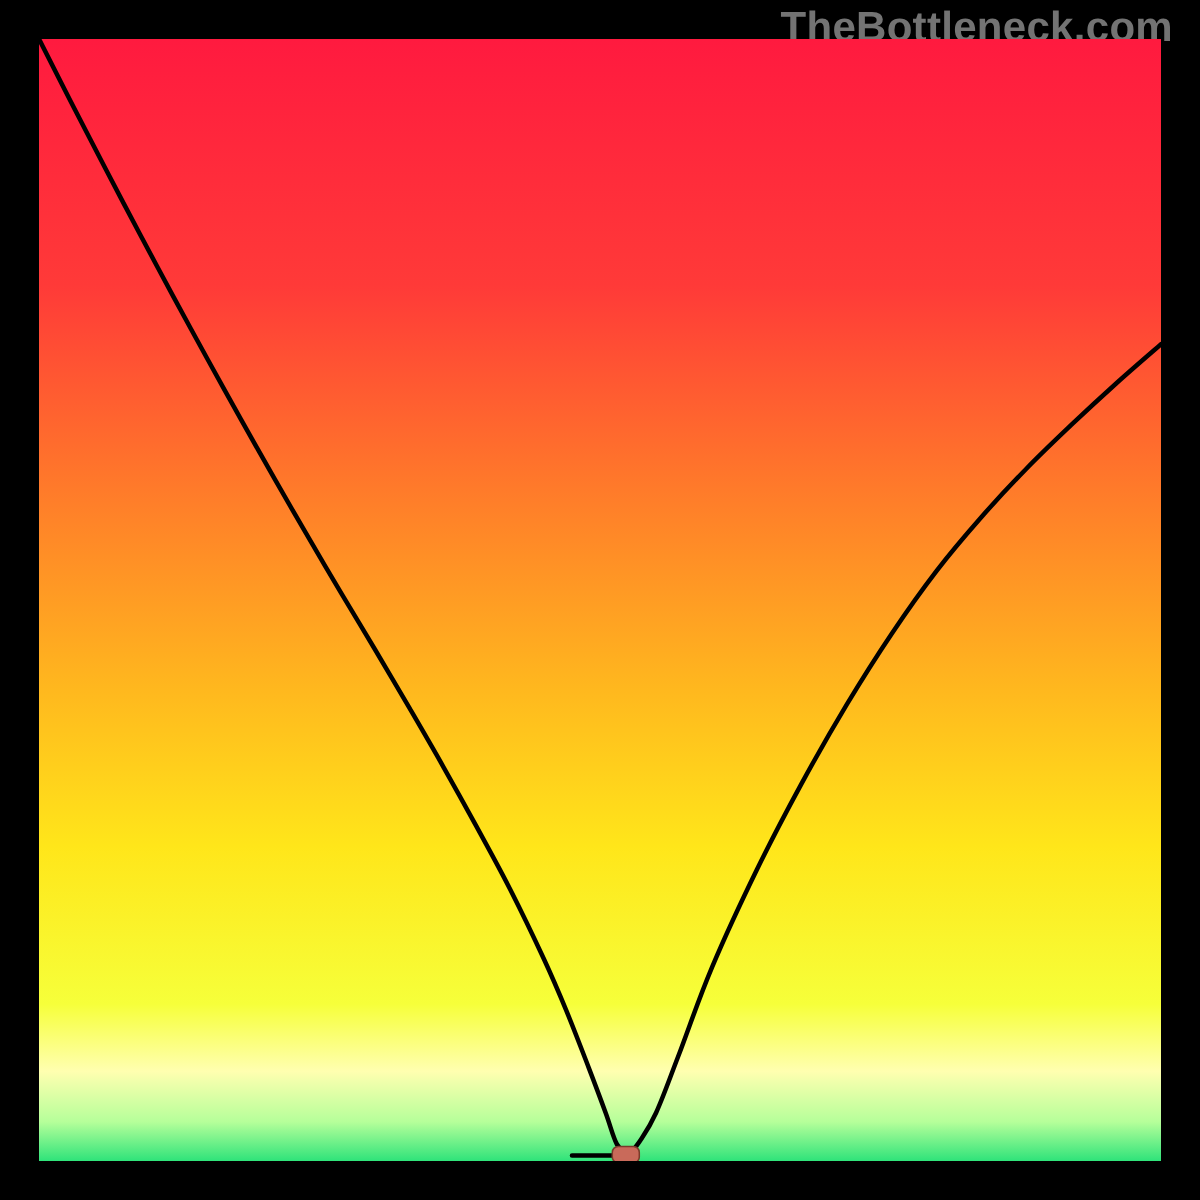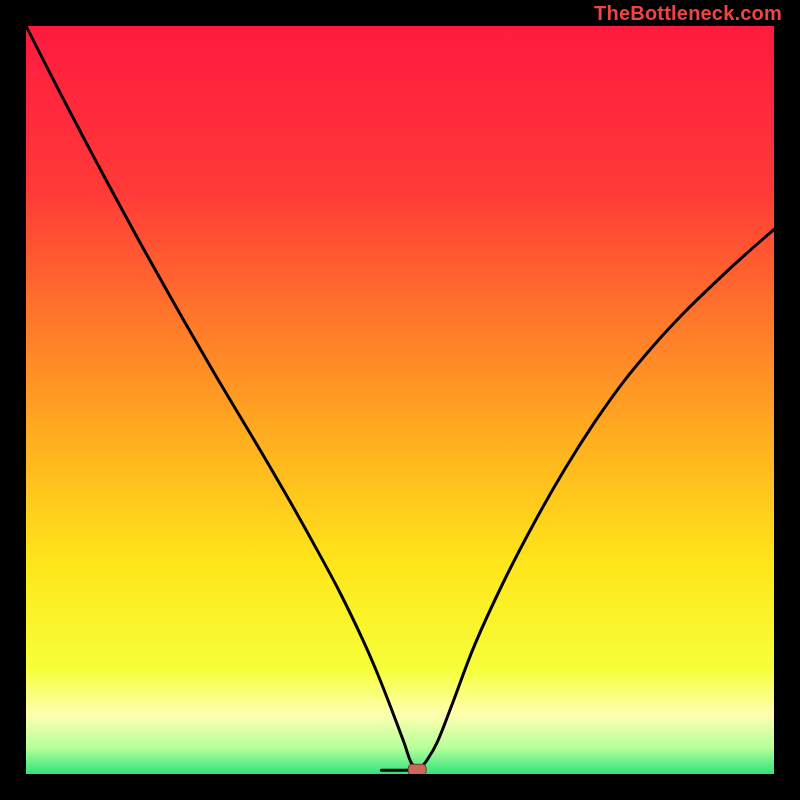--- a/index.html
+++ b/index.html
@@ -16,22 +16,22 @@
     left: 0;
     top: 0;
     width: 800px;
     height: 800px;
     background: #000;
   }
   .watermark {
     position: absolute;
     top: 2px;
     right: 18px;
-    color: #ef4444;
-    font-size: 20px;
+    color: #737373;
+    font-size: 28px;
     font-weight: 600;
     letter-spacing: 0.2px;
     user-select: none;
   }
   .plot {
     position: absolute;
     left: 26px;
     top: 26px;
     width: 748px;
     height: 748px;

